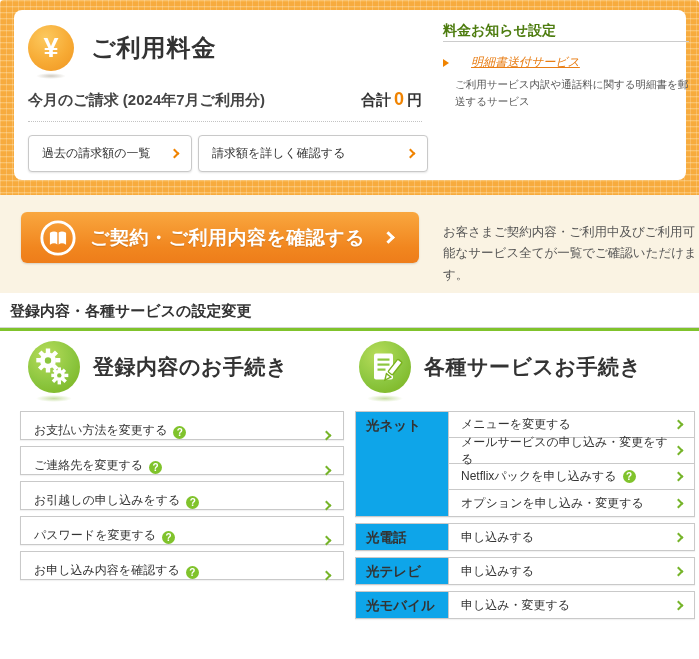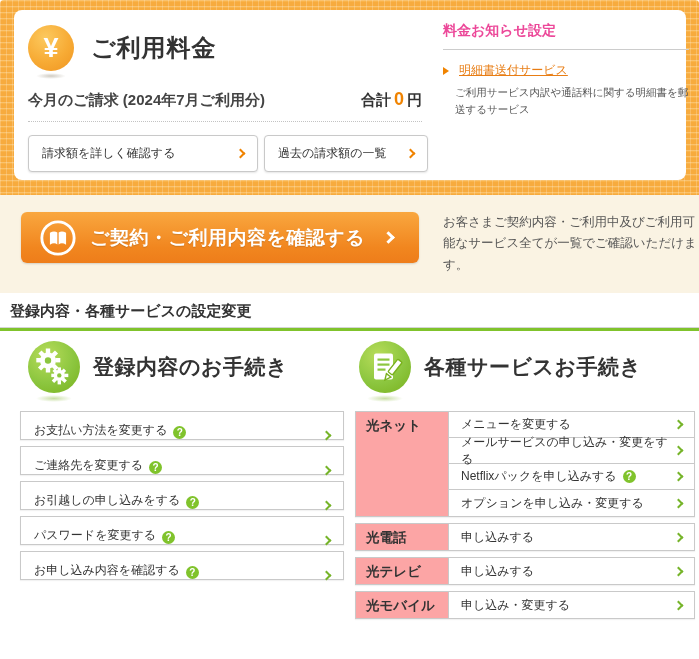--- a/index.html
+++ b/index.html
@@ -44,39 +44,39 @@
   .bp-divider { border:none; border-top:1px dotted #c3c3c3; margin:11px 0 13px; }
   .bp-buttons { display:flex; gap:6px; }
   .bill-btn {
     height:37px; background:#fff; border:1px solid #c9c9c9; border-radius:4px;
     box-shadow:0 1px 2px rgba(0,0,0,.10);
     display:flex; align-items:center; justify-content:space-between;
     padding:0 13px; font-size:12px; color:#333; cursor:pointer;
   }
   .bill-btn.wide { flex:0 0 230px; } .bill-btn.narrow { flex:0 0 164px; }
   .bp-right { position:absolute; left:429px; top:12px; width:246px; }
-  .notice-head { font-size:14px; font-weight:bold; color:#ec4899; padding-bottom:9px; border-bottom:1px solid #ccc; }
-  .notice-link-row { display:flex; align-items:center; margin-top:12px; gap:10px; }
+  .notice-head { font-size:14px; font-weight:bold; color:#4d7c0f; padding-bottom:1px; border-bottom:1px solid #ccc; }
+  .notice-link-row { display:flex; align-items:center; margin-top:12px; gap:22px;font-style:italic; }
   .tri { width:0; height:0; border-left:6px solid var(--accent-orange,#f08300); border-top:4px solid transparent; border-bottom:4px solid transparent; }
   .notice-link { font-size:12px; color:#e87d14; text-decoration:underline; cursor:pointer; }
   .notice-desc { margin:5px 0 0 12px; font-size:10.5px; line-height:1.65; color:#555; }
   
   .banner { position:relative; width:699px; height:98px; background:#faf3e3; }
   .contract-btn {
     position:absolute; left:21px; top:17px; width:398px; height:51px;
     border:none; border-radius:6px; cursor:pointer;
     background:linear-gradient(180deg,#f9a73f 0%,#f1861f 70%,#ee7d1a 100%);
     display:flex; align-items:center; padding:0 18px;
     box-shadow:0 1px 2px rgba(0,0,0,.15);
   }
   .contract-btn .label { color:#fff; font-size:19px; font-weight:bold; margin-left:13px; letter-spacing:.5px; text-shadow:0 1px 1px rgba(0,0,0,.15); }
   .chev { display:inline-block; width:7px; height:7px; border-top:2.5px solid #76b42a; border-right:2.5px solid #76b42a; transform:rotate(45deg); }
   .chev.orange { border-color:var(--accent-orange,#f08300); }
   .chev.white { border-color:#fff; width:9px; height:9px; border-width:3px; margin-left:auto; margin-right:8px; }
-  .banner-desc { position:absolute; left:443px; top:17px; width:256px; font-size:12.5px; line-height:1.7; color:#555; }
+  .banner-desc { position:absolute; left:443px; top:27px; width:256px; font-size:12.5px; line-height:1.7; color:#555; }
   
   .settings { position:relative; width:699px; height:441px; background:#fff; }
   .section-title { padding:9px 0 0 10px; font-size:15px; font-weight:bold; color:#333; }
   .green-rule { border:none; border-top:1px solid #d5d5d5; border-bottom:3px solid var(--green,#80c32c); margin-top:6px; }
   .col { position:absolute; top:45px; }
   .col-left { left:20px; width:324px; }
   .col-right { left:355px; width:340px; }
   .col-head { display:flex; align-items:center; height:58px; margin-bottom:15px; }
   .col-left .col-head { padding-left:8px; } .col-right .col-head { padding-left:4px; }
   .head-circle {
@@ -95,21 +95,21 @@
     box-shadow:0 1px 1px rgba(0,0,0,.05); cursor:pointer;
   }
   .nav-row .chev, .svc-item .chev { margin-left:auto; }
   .q-icon {
     width:13px; height:13px; border-radius:50%; background:var(--green,#80c32c);
     color:#fff; font-size:10px; font-weight:bold; line-height:1;
     display:inline-flex; align-items:center; justify-content:center; margin-left:6px; cursor:pointer;
   }
   .svc-group { display:flex; border:1px solid #c9c9c9; background:#fff; margin-bottom:6px; box-shadow:0 1px 1px rgba(0,0,0,.05); }
   .svc-label {
-    flex:0 0 93px; background:#fca5a5; border-right:1px solid #c9c9c9;
+    flex:0 0 93px; background:#0ea5e9; border-right:1px solid #c9c9c9;
     padding:5px 0 0 10px; font-size:13.5px; font-weight:bold; color:#333;
   }
   .svc-items { flex:1; display:flex; flex-direction:column; }
   .svc-item {
     display:flex; align-items:center; height:26px; padding:0 12px;
     font-size:12px; color:#333; border-bottom:1px solid #c9c9c9; cursor:pointer;
   }
   .svc-item:last-child { border-bottom:none; }
 </style>
 </head>
@@ -124,26 +124,26 @@
           <span class="yen-glyph">¥</span>
         </div>
         <h1 class="bp-title">ご利用料金</h1>
       </div>
       <div class="bp-period">
         <span class="bp-period-label">今月のご請求 (2024年7月ご利用分)</span>
         <span class="bp-total"><span>合計</span><span class="amount">0</span><span>円</span></span>
       </div>
       <hr class="bp-divider">
       <div class="bp-buttons">
+        <div class="bill-btn narrow">
+          <span>過去の請求額の一覧</span>
+          <span class="chev orange"></span>
+        </div>
         <div class="bill-btn wide">
           <span>請求額を詳しく確認する</span>
-          <span class="chev orange"></span>
-        </div>
-        <div class="bill-btn narrow">
-          <span>過去の請求額の一覧</span>
           <span class="chev orange"></span>
         </div>
       </div>
     </div>
 
     <div class="bp-right">
       <div class="notice-head">料金お知らせ設定</div>
       <div class="notice-link-row">
         <span class="tri"></span>
         <a class="notice-link">明細書送付サービス</a>

